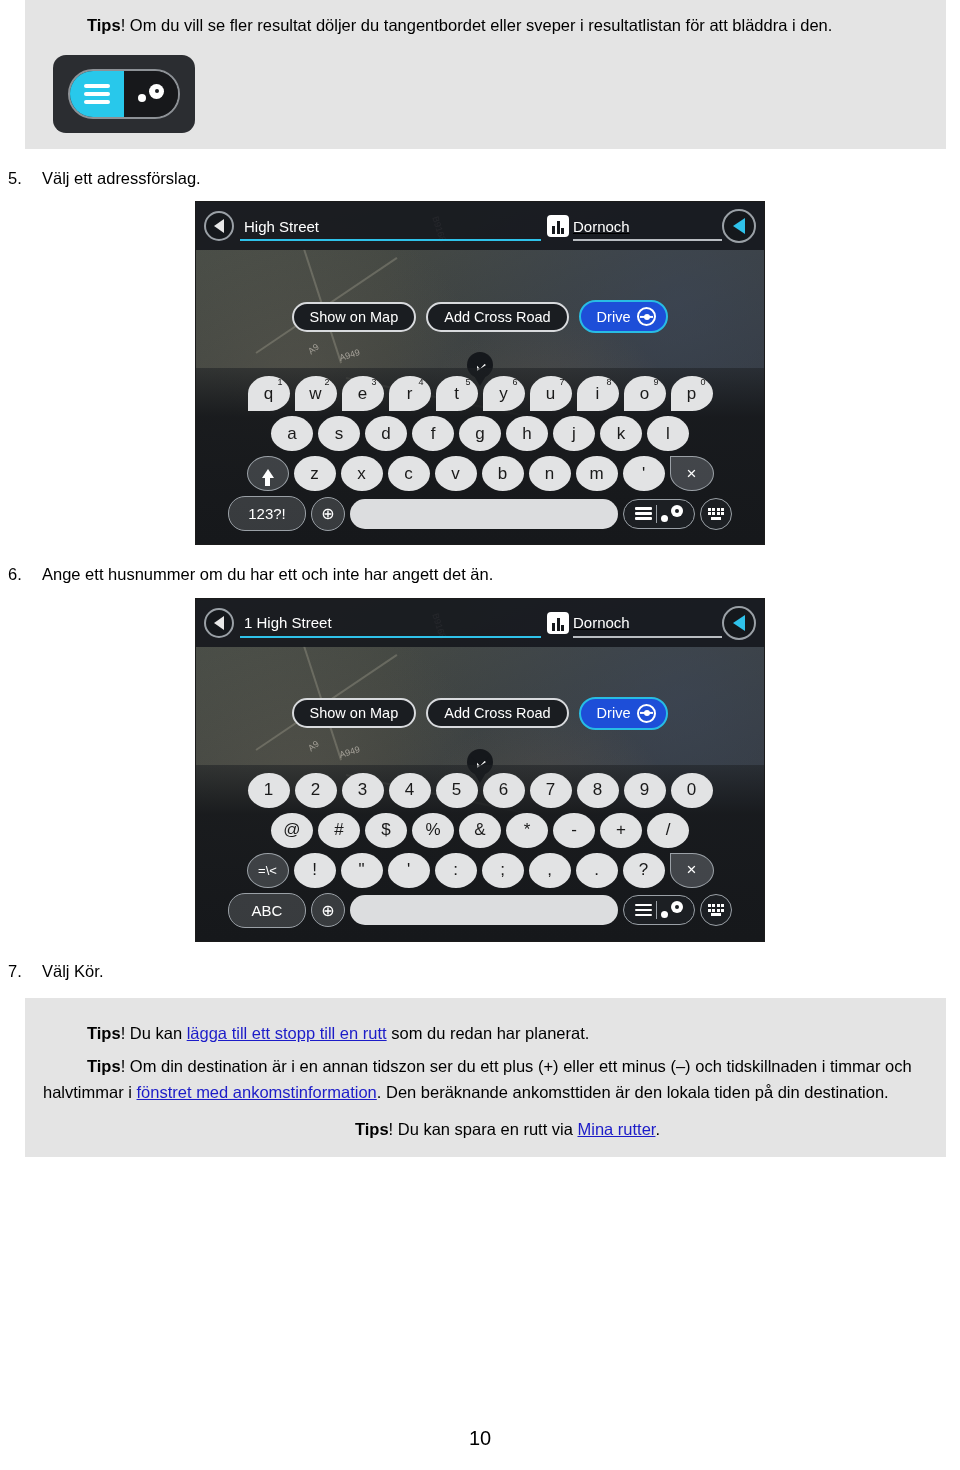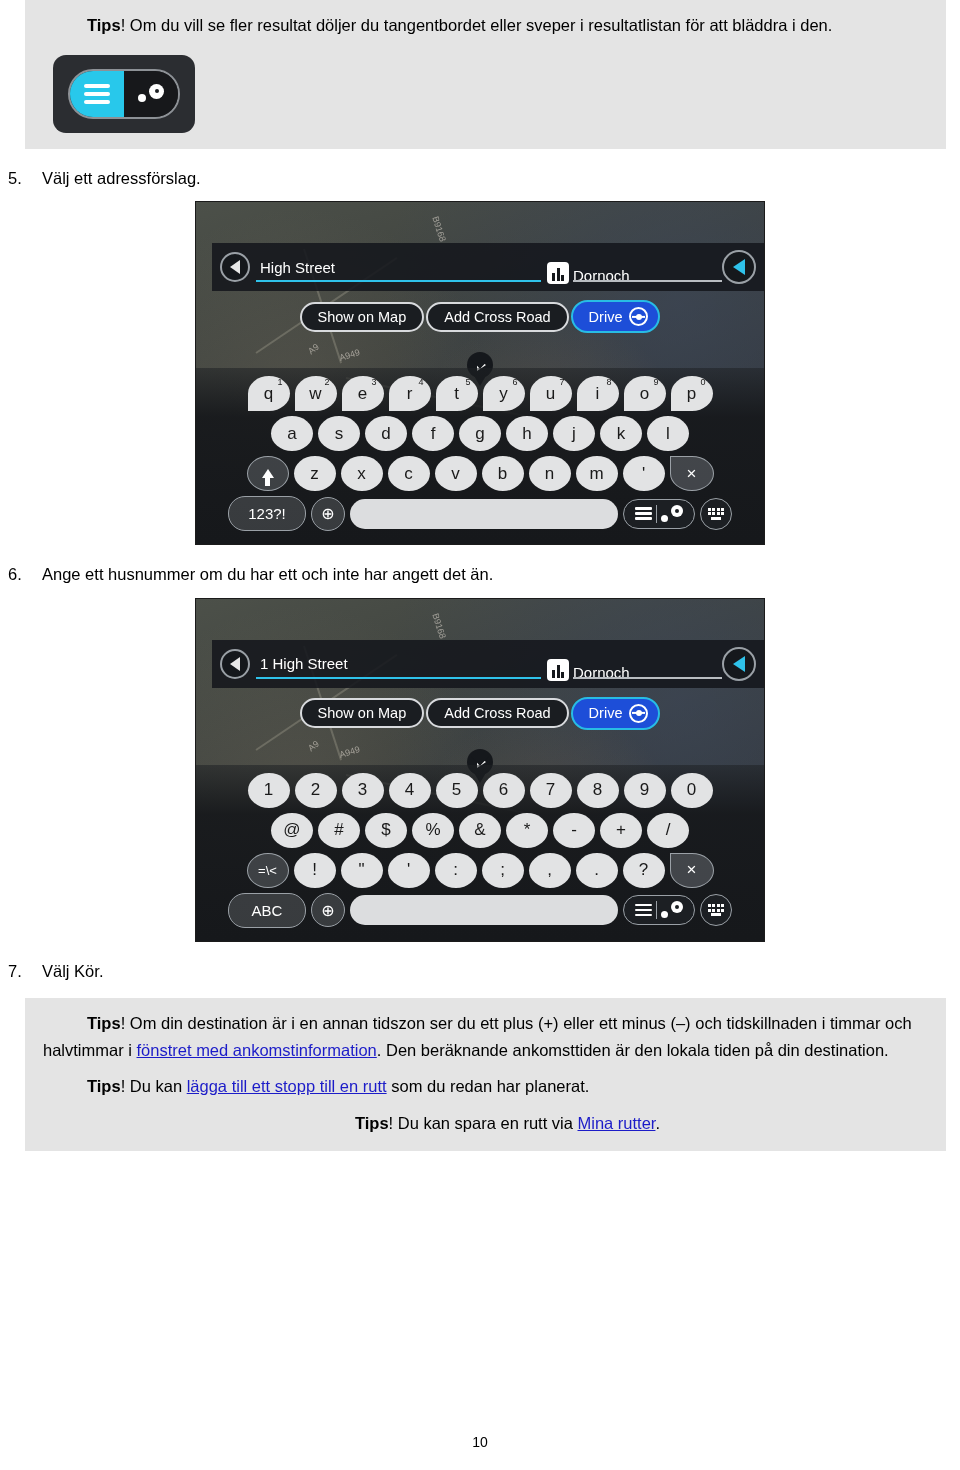--- a/index.html
+++ b/index.html
@@ -108,26 +108,25 @@
     background: rgba(170,165,150,0.35);
     transform-origin: left center;
   }
   .map-label {
     position: absolute;
     color: rgba(210,205,195,0.65);
     font-size: 9px;
     font-family: "Liberation Sans", sans-serif;
   }
   .dev-header {
-    position: absolute; top: 0; left: 16px; right: 0;
+    position: absolute; top: 0; left: 0; right: 0;
     height: 48px;
     background: rgba(20,23,28,0.88);
     display: flex; align-items: center;
     padding: 0 8px;
-    margin-top: 41px;
   }
   .circ-btn {
     width: 30px; height: 30px; border-radius: 50%;
     border: 2px solid #9aa0a6;
     background: #15181c;
     display: flex; align-items: center; justify-content: center;
     flex: 0 0 auto;
   }
   .tri-left {
     width: 0; height: 0;
@@ -151,33 +150,33 @@
   .field-text {
     color: #ffffff; font-size: 15px;
     padding-left: 4px;
     white-space: nowrap;
   }
   .field-underline {
     position: absolute; left: 0; right: 0; bottom: 2px;
     height: 2px; background: #2fc2ea;
   }
   .field-underline.grey { background: #b9bdc2; }
-  .city-field { flex: 0 0 175px; display: flex; align-items: flex-end; position: relative; height: 34px; }
+  .city-field { flex: 0 0 175px; display: flex; align-items: center; position: relative; height: 34px; text-decoration: underline; }
   .city-icon {
     width: 22px; height: 22px; border-radius: 4px;
     background: #ffffff; flex: 0 0 auto;
     display: flex; align-items: flex-end; justify-content: center;
     padding-bottom: 3px; gap: 1.5px;
   }
   .city-icon i { display: block; width: 3px; background: #15181c; }
 
   .action-row {
     position: absolute; top: 98px; left: 0; right: 0;
     display: flex; align-items: center; justify-content: center;
-    gap: 2px;
+    gap: 10px;
   }
   .pill {
     border: 2px solid #d8dadd;
     background: #1a1d21;
     color: #ffffff;
     border-radius: 18px;
     padding: 5px 16px;
     font-size: 14.5px;
     white-space: nowrap;
   }
@@ -318,21 +317,21 @@
   .caret-down {
     position: absolute; left: 50%; top: -9px; transform: translateX(-50%);
     width: 0; height: 0;
     border-left: 9px solid transparent;
     border-right: 9px solid transparent;
     border-top: 10px solid #15181c;
   }
 
   .page-number {
     position: absolute; bottom: 20px; left: 0; right: 0;
-    text-align: center; font-size: 14px; color: #000;
+    text-align: center; font-size: 20px; color: #000;
   }
 </style>
 </head>
 <body>
 
 <div class="page">
 
   <div class="tips-box" style="padding-top:12px;">
     <p class="tips-p">
       <span class="tips-lead">Tips</span><span>! Om du vill se fler resultat döljer du tangentbordet eller sveper i resultatlistan för att bläddra i den.</span>
@@ -630,25 +629,25 @@
     </div>
   </div>
 
   <div class="step" style="margin-top:16px;">
     <span class="step-num">7.</span>
     <span class="step-text"><span>Välj </span><span class="b">Kör</span><span>.</span></span>
   </div>
 
 
   <div class="tips-box" style="margin-top:14px; padding-top:12px; padding-bottom:14px;">
+    <p class="tips-p" style="margin-top:10px;">
+      <span class="tips-lead">Tips</span><span>! Du kan </span><a class="doclink" href="#">lägga till ett stopp till en rutt</a><span> som du redan har planerat.</span>
+    </p>
     <p class="tips-p">
       <span class="tips-lead">Tips</span><span>! Om din destination är i en annan tidszon ser du ett plus (+) eller ett minus (–) och tidskillnaden i timmar och halvtimmar i </span><a class="doclink" href="#">fönstret med ankomstinformation</a><span>. Den beräknande ankomsttiden är den lokala tiden på din destination.</span>
-    </p>
-    <p class="tips-p" style="margin-top:10px;">
-      <span class="tips-lead">Tips</span><span>! Du kan </span><a class="doclink" href="#">lägga till ett stopp till en rutt</a><span> som du redan har planerat.</span>
     </p>
     <p class="tips-p" style="margin-top:10px;">
       <span class="tips-lead">Tips</span><span>! Du kan spara en rutt via </span><a class="doclink" href="#">Mina rutter</a><span>.</span>
     </p>
   </div>
 
   <div class="page-number">10</div>
 
 </div>
 

